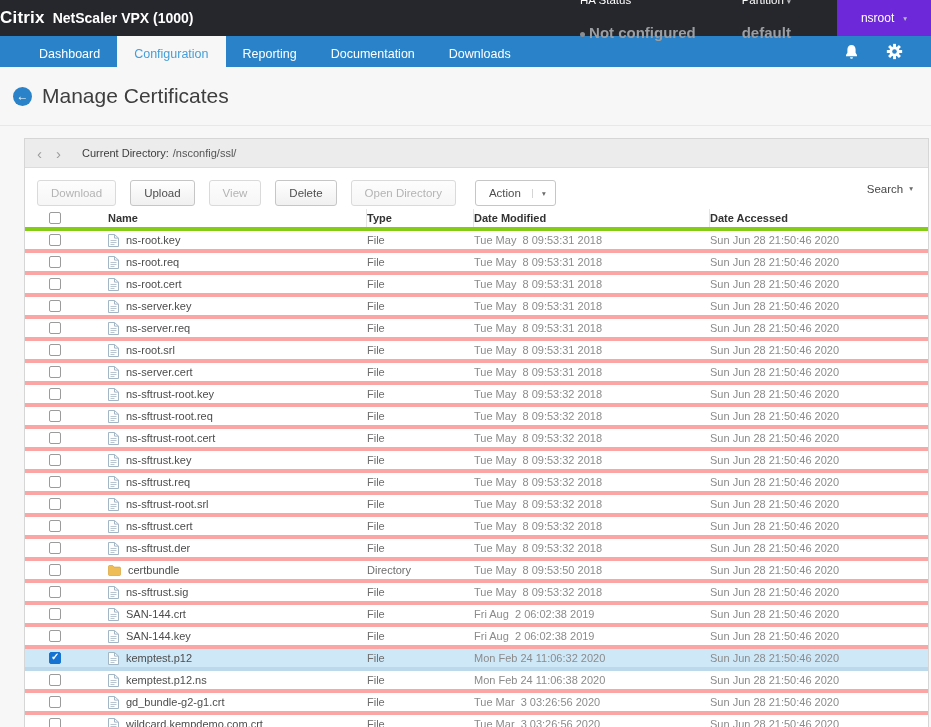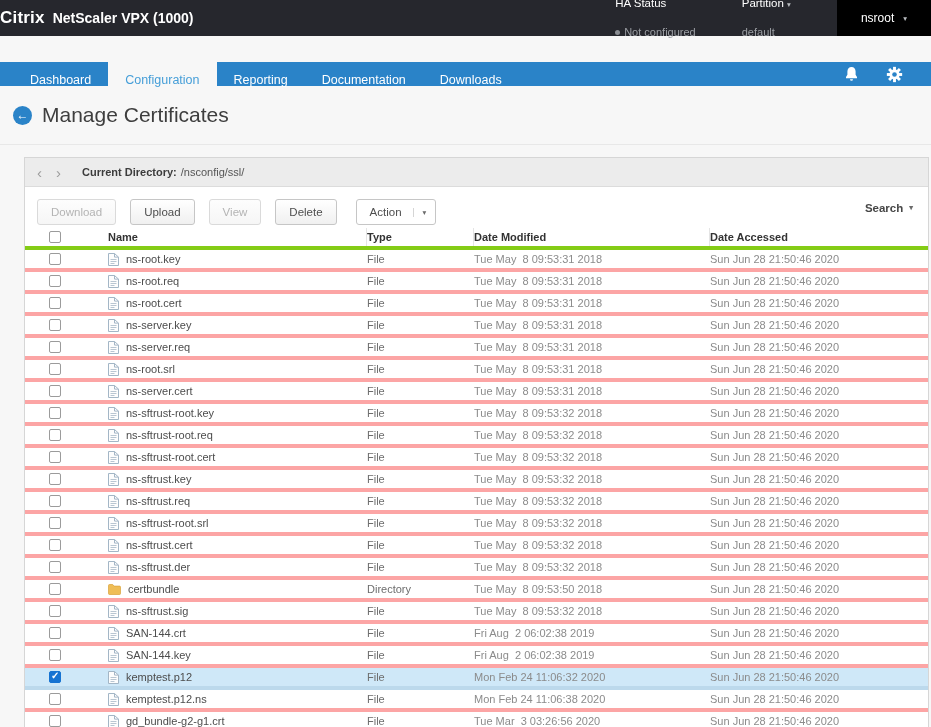--- a/index.html
+++ b/index.html
@@ -14,34 +14,33 @@
   .topbar {
     height: 36px; background: #26272d; color: #fff;
     display: flex; justify-content: space-between; align-items: center;
   }
   .brand { display: flex; align-items: baseline; gap: 8px; }
   .brand-bold { font-size: 17px; font-weight: bold; letter-spacing: .2px; }
   .brand-rest { font-size: 14px; font-weight: 600; }
   .top-right { display: flex; align-items: center; height: 100%; gap: 46px; }
   .statusblk { line-height: 1.25; }
   .statusblk .lbl { font-size: 11.5px; color: #fff; }
-  .statusblk .sub { font-size: 11px; color: #9b9ea3; margin-top: 16px; }
+  .statusblk .sub { font-size: 15px; color: #9b9ea3; margin-top: 16px; font-weight: bold; }
   .dot { display: inline-block; width: 5px; height: 5px; border-radius: 50%; background: #8a8d92; margin-right: 4px; vertical-align: 1px; }
   .caret { font-size: 7.5px; color: #b9bcc0; }
   .userbox {
-    background: #000000; height: 100%; display: flex; align-items: center;
+    background: #6d28d9; height: 100%; display: flex; align-items: center;
     padding: 0 24px; font-size: 12px; gap: 9px; cursor: pointer;
   }
 
   
   .navbar {
-    height: 24px; background: #2a83c8;
+    height: 31px; background: #2a83c8;
     display: flex; justify-content: space-between; align-items: stretch;
-    padding-left: 13px;
-    margin-top: 26px;
+    padding-left: 22px;
   }
   .tabs { display: flex; }
   .tab { color: #fff; font-size: 12.5px; padding: 0 17px; line-height: 36px; cursor: pointer; white-space: nowrap; }
   .tab.active { background: #f7f7f7; color: #459ed8; }
   .nav-icons { display: flex; align-items: center; gap: 27px; padding-right: 28px; }
   .nav-icons .ic { display: flex; cursor: pointer; }
 
   
   .page-head {
     height: 59px; display: flex; align-items: center; gap: 10px;
@@ -56,37 +55,37 @@
 
   
   .panel { margin: 12px 2px 0 24px; background: #fff; border: 1px solid #d6d6d6; }
 
   .dirbar {
     height: 29px; background: #ececec; border-bottom: 1px solid #dcdcdc;
     display: flex; align-items: center; font-size: 11px;
   }
   .chev { color: #9c9c9c; font-size: 15px; padding: 0 7px; cursor: pointer; line-height: 1; }
   .chev:first-child { margin-left: 5px; }
-  .dir-label { font-weight: bold; margin-left: 14px; color: #3c3c3c; }
+  .dir-label { font-weight: normal; margin-left: 14px; color: #3c3c3c; }
   .dir-path { margin-left: 4px; color: #555; }
 
   .btnrow {
     height: 41px; display: flex; align-items: center; justify-content: space-between;
     padding: 0 15px 0 12px; background: #fff;
   }
   .btns { display: flex; align-items: flex-end; gap: 14px; margin-top: 9px; }
   .btn {
     font-family: "Liberation Sans", sans-serif; font-size: 11.5px; color: #4e4e4e;
     background: linear-gradient(#ffffff, #f0f0f0); border: 1px solid #c6c6c6;
     border-radius: 3px; padding: 6px 13px; cursor: pointer; white-space: nowrap;
   }
   .btn.disabled { color: #b4b4b4; border-color: #dadada; background: linear-gradient(#fdfdfd, #f6f6f6); }
   .btn.dropdown { background: #fff; display: inline-flex; align-items: center; margin-left: 5px; padding-right: 9px; }
   .btn.dropdown .dd-caret { color: #6b6b6b; font-size: 7.5px; border-left: 1px solid #d5d5d5; padding-left: 9px; margin-left: 11px; }
-  .search { font-size: 11.5px; color: #474747; cursor: pointer; display: flex; align-items: center; gap: 6px; font-weight: bold; }
+  .search { font-size: 11.5px; color: #474747; cursor: pointer; display: flex; align-items: center; gap: 6px; }
   .search .caret { color: #6b6b6b; }
 
   
   .thead {
     display: flex; height: 22px; align-items: center;
     border-bottom: 4px solid #84cc16; font-size: 11px; font-weight: bold; color: #333;
     background: #fff;
   }
   .c { display: flex; align-items: center; height: 100%; }
   .c.check { width: 60px; justify-content: center; }
@@ -187,20 +186,21 @@
     <span class="dir-label">Current Directory:</span>
     <span class="dir-path">/nsconfig/ssl/</span>
   </div>
 
   <div class="btnrow">
     <div class="btns" id="buttons">
         <button class="btn disabled"><span>Download</span></button>
         <button class="btn"><span>Upload</span></button>
         <button class="btn disabled"><span>View</span></button>
         <button class="btn"><span>Delete</span></button>
+        <button class="btn disabled"><span>Open Directory</span></button>
         <button class="btn dropdown">
           <span>Action</span>
           <span class="dd-caret">▾</span>
         </button>
       </div>
     <div class="search">
       <span>Search</span>
       <span class="caret">▾</span>
     </div>
   </div>

